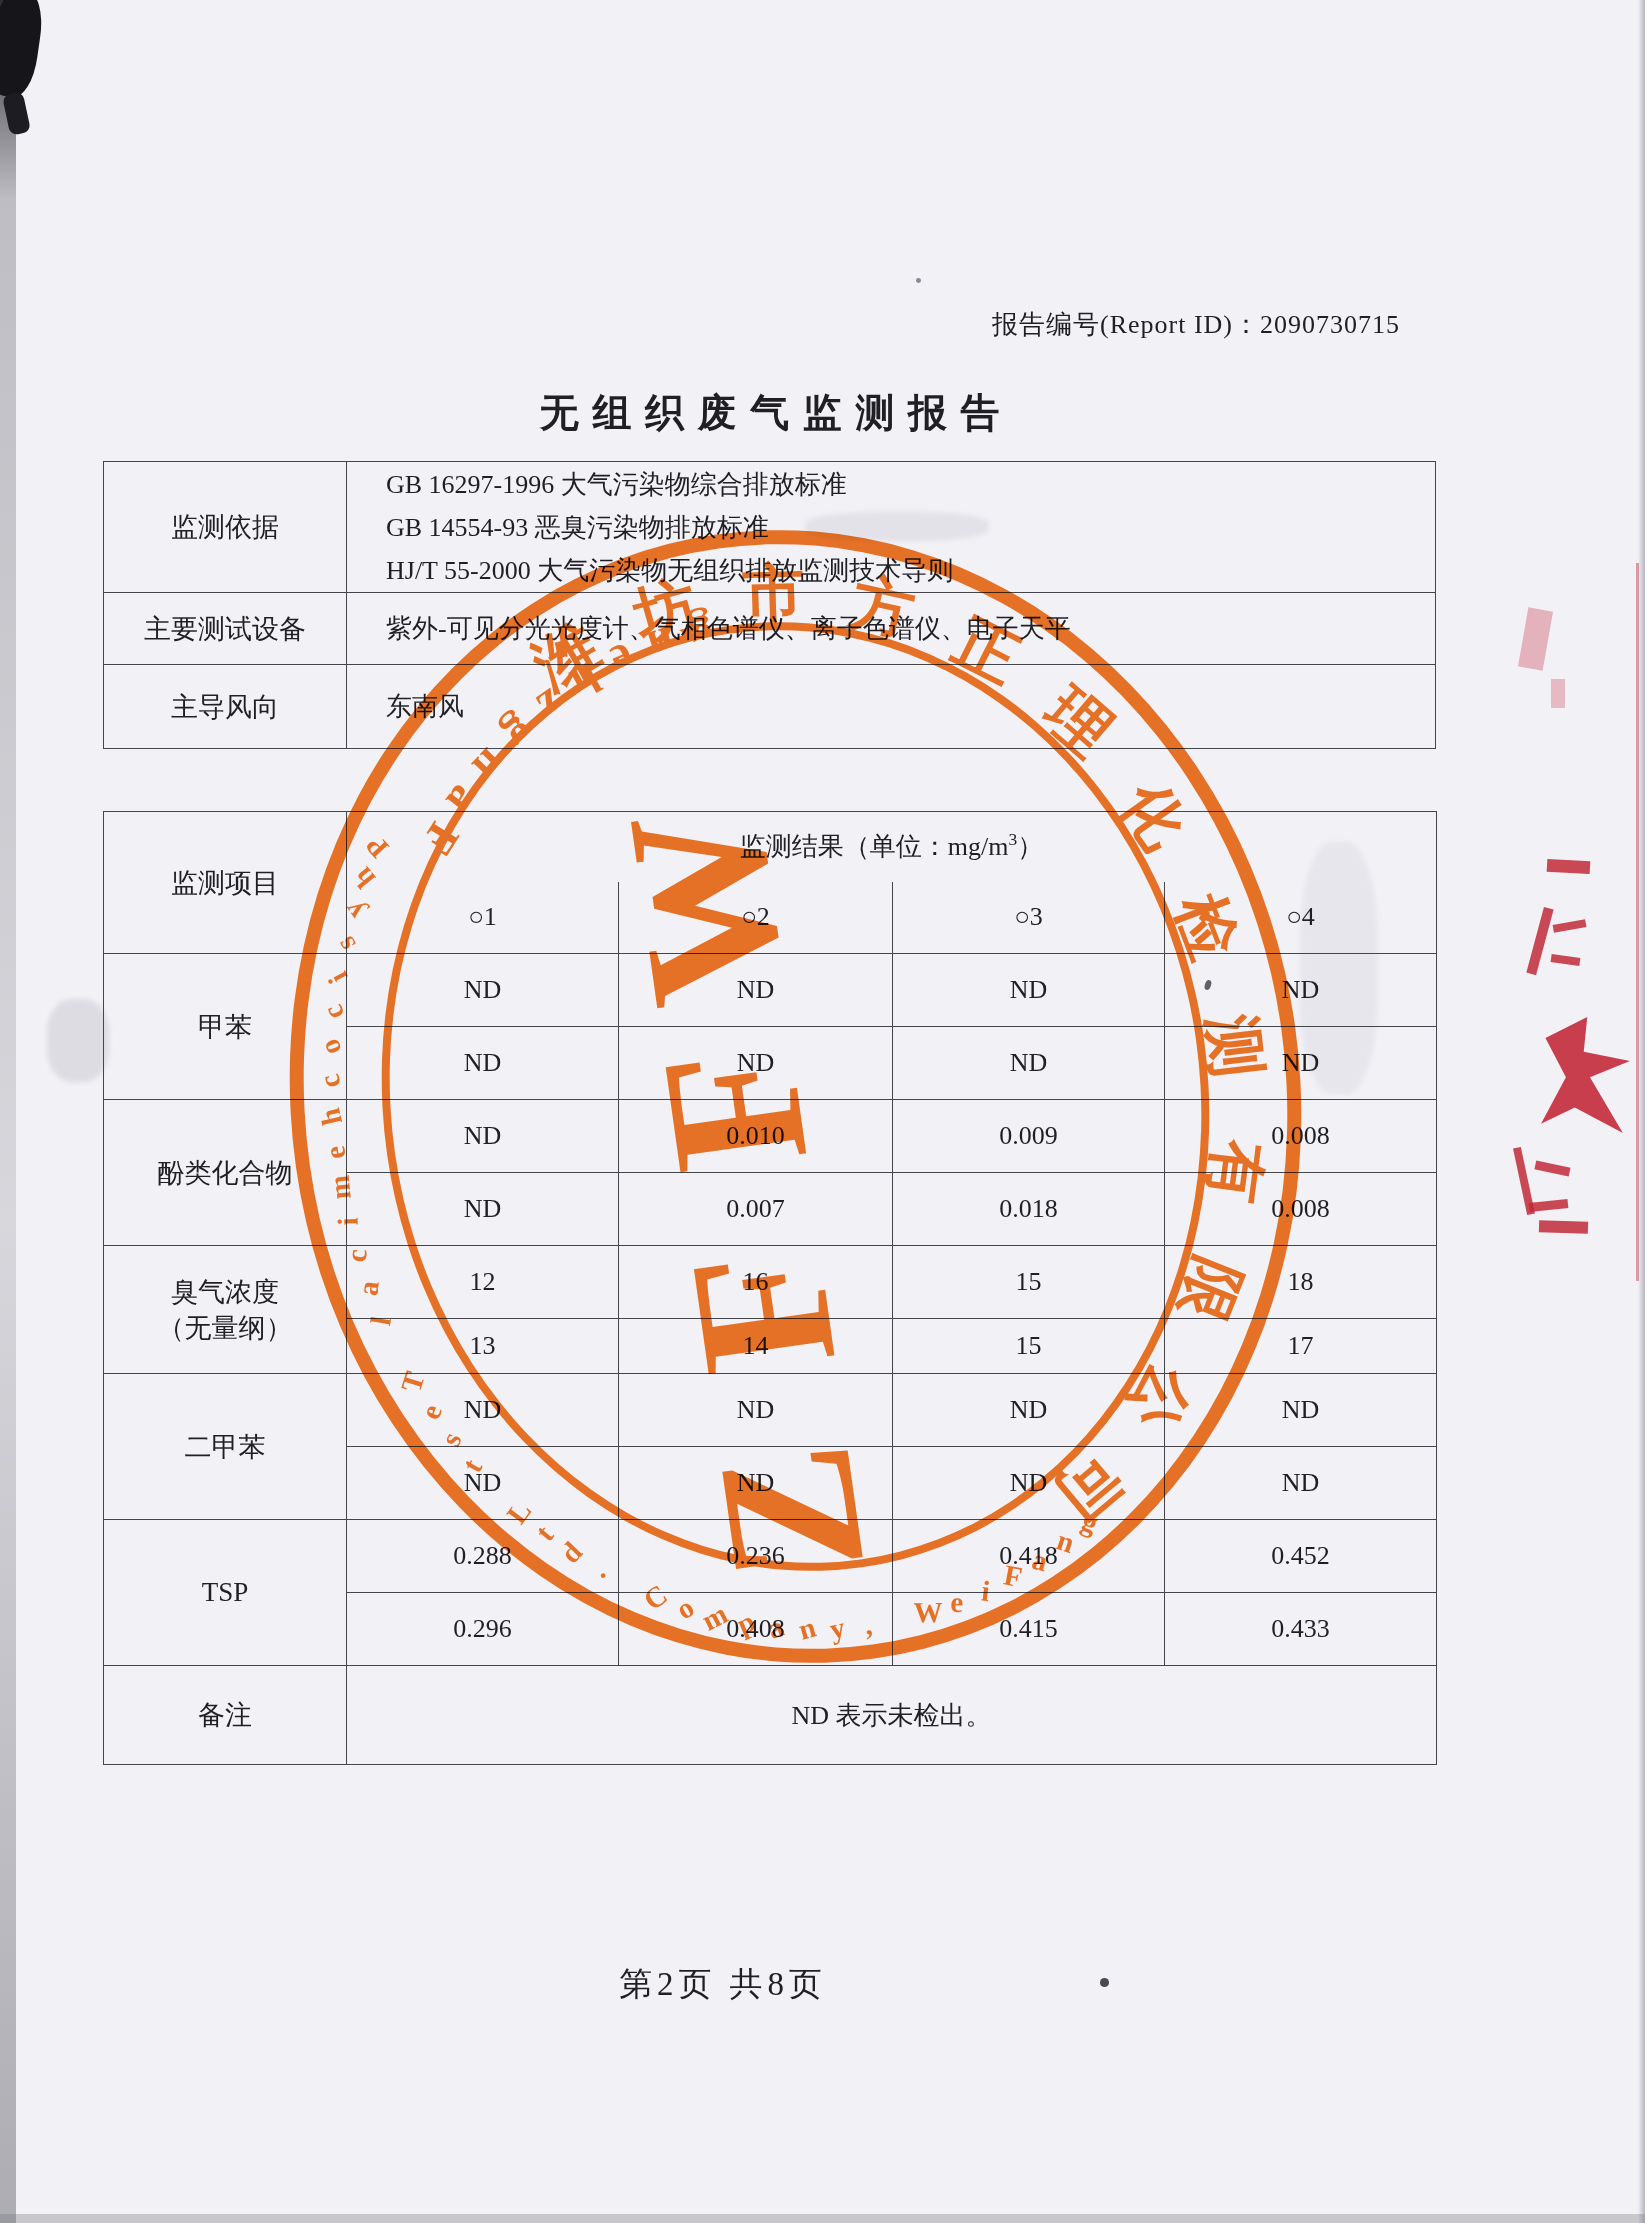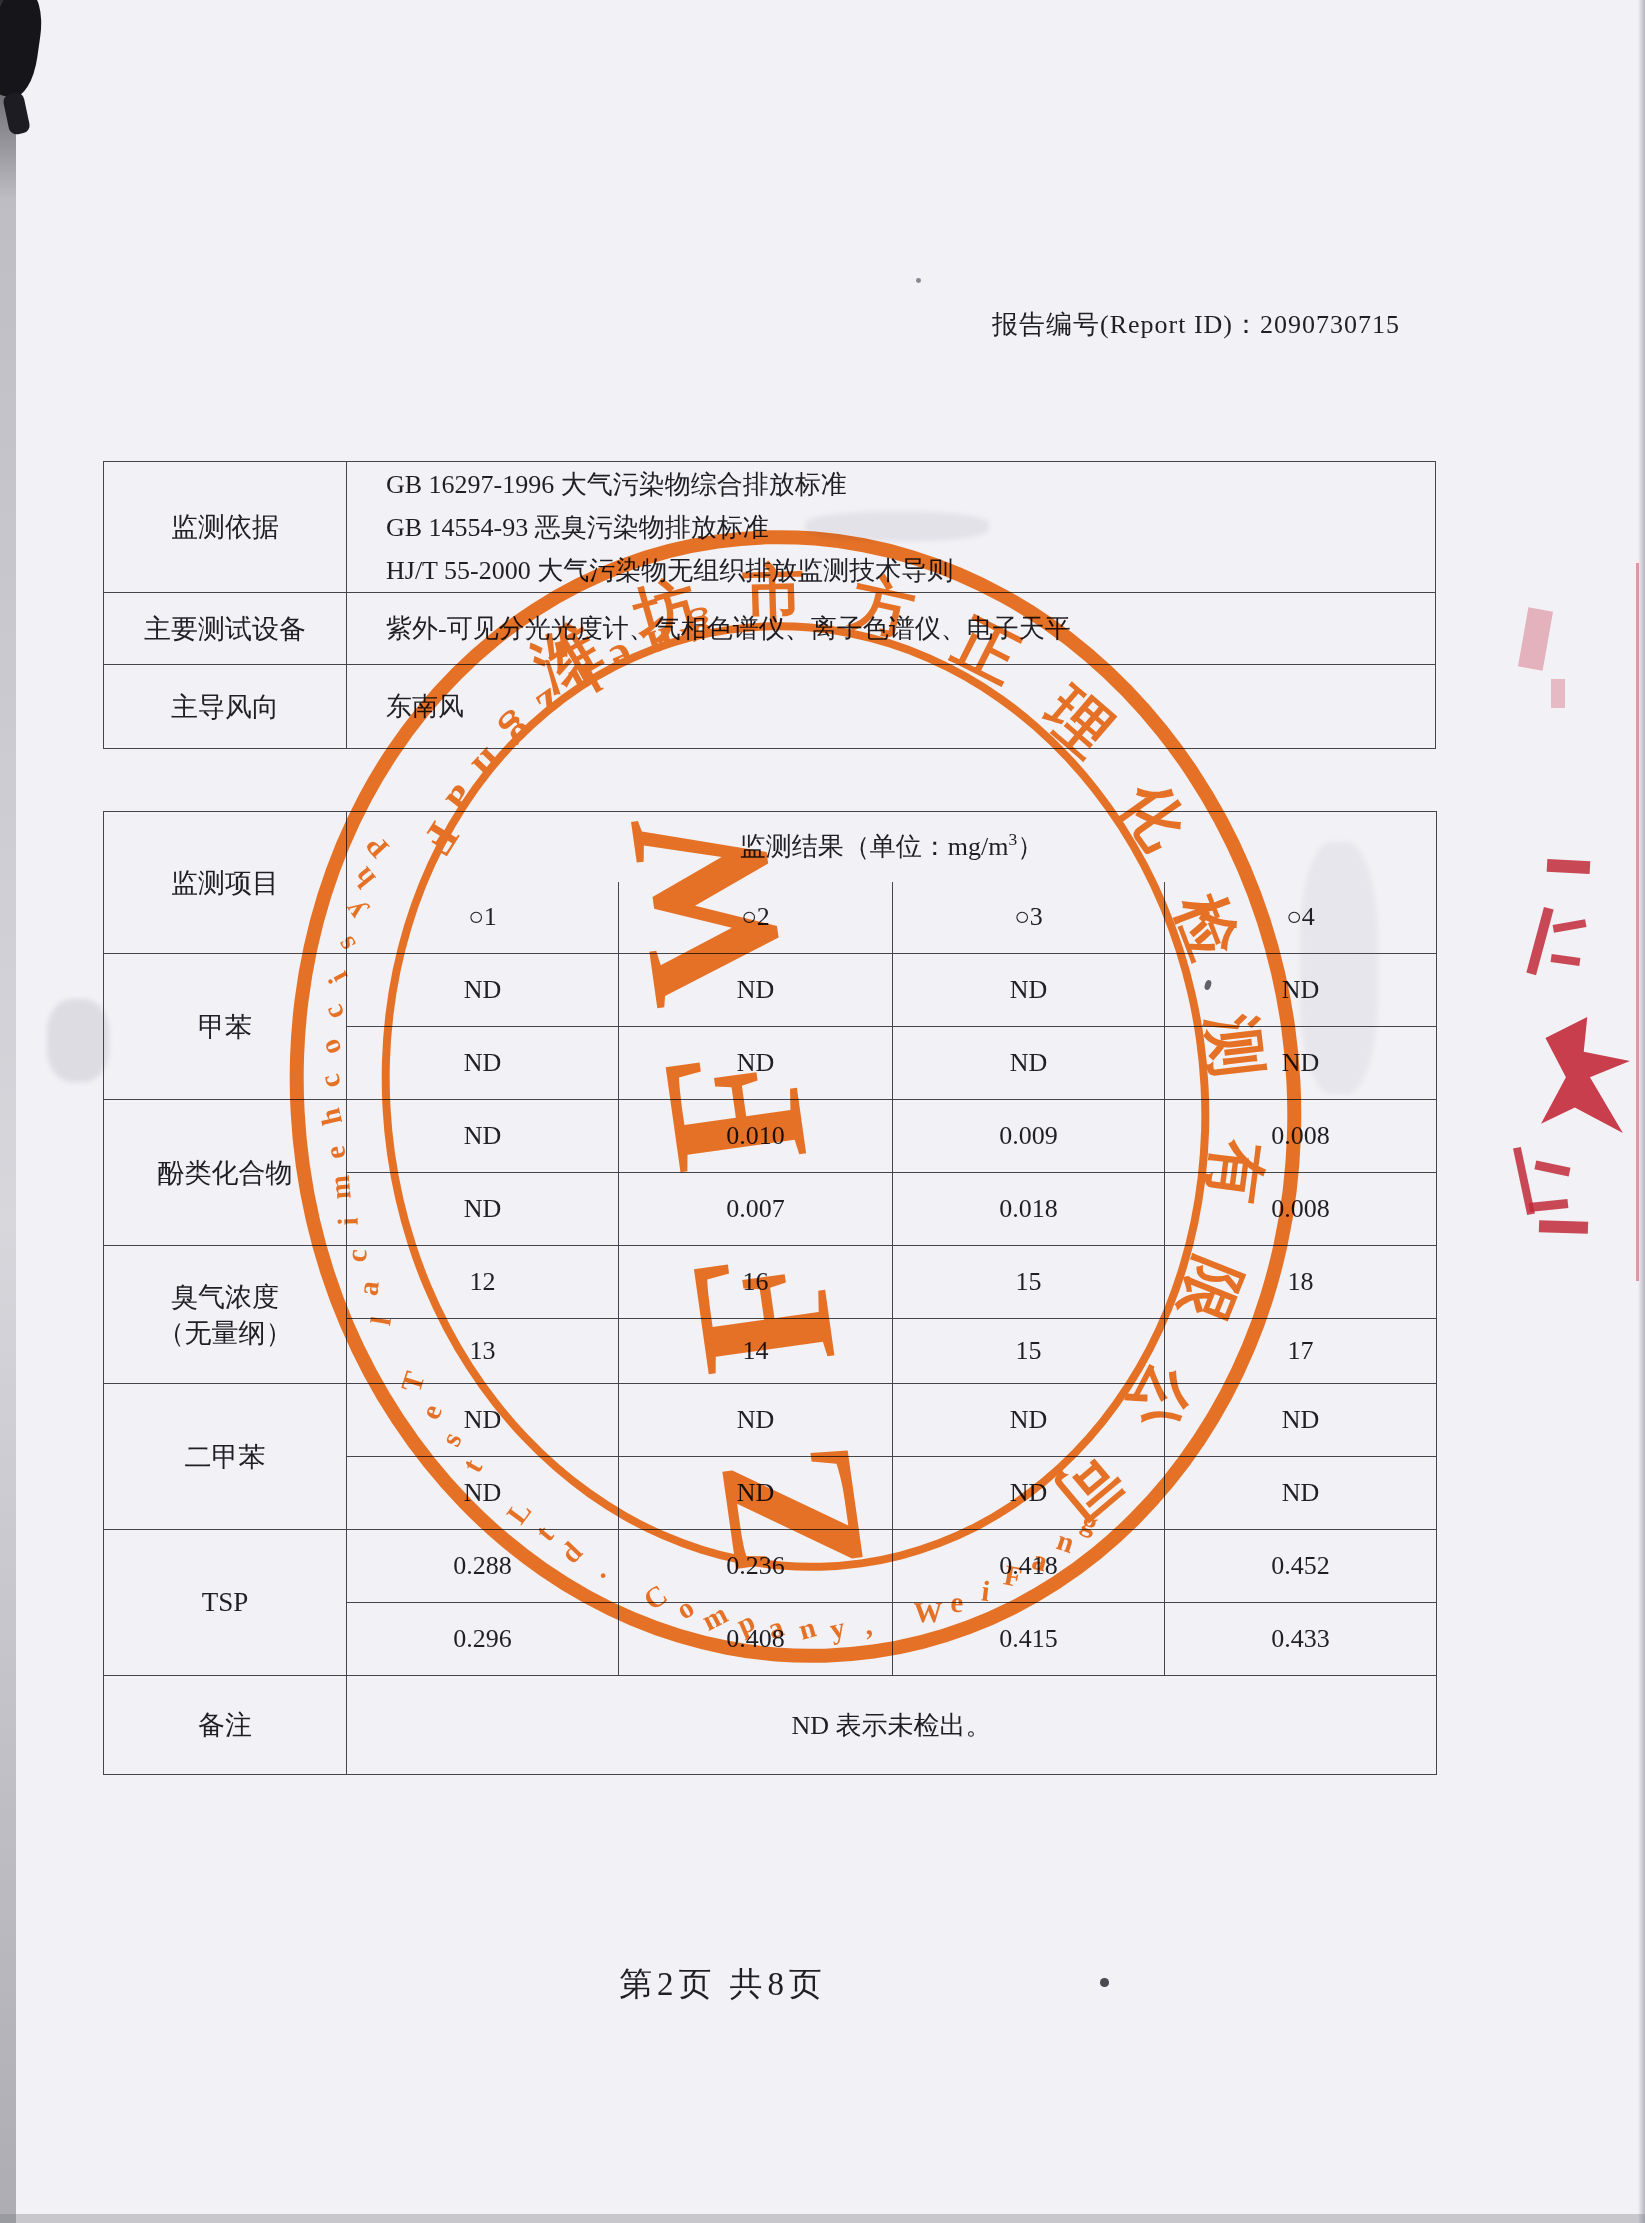--- a/index.html
+++ b/index.html
@@ -64,20 +64,21 @@
   <div class="smudge" style="left:805px;top:512px;width:184px;height:29px;background:rgba(140,140,158,.15);"></div>
   <div class="smudge" style="left:47px;top:999px;width:62px;height:83px;background:rgba(130,130,150,.18);"></div>
   <div class="smudge" style="left:1300px;top:842px;width:78px;height:252px;background:rgba(140,140,160,.10);"></div>
   <div class="speck" style="left:1100px;top:1978px;width:8.7px;height:8.7px;background:#4a4a52;"></div>
   <div class="speck" style="left:916px;top:278px;width:4.9px;height:4.9px;background:#8a8a94;"></div>
   <div class="speck" style="left:1205px;top:980px;width:5.8px;height:9.7px;background:#606068;transform:rotate(20deg);"></div>
 
   <div class="report-id">
     <span>报告编号(Report ID)：</span><span>2090730715</span>
   </div>
+  <div class="doc-title">无组织废气监测报告</div>
 
   <table class="t-info">
     <colgroup>
         <col style="width:243px">
         <col style="width:408px">
         <col style="width:359px">
         <col style="width:322px">
       </colgroup>
     <tbody>
     <tr style="height:131px">
@@ -152,21 +153,21 @@
     <tr style="height:73px">
       <td rowspan="2" class="lbl">
         <div>臭气浓度</div>
         <div>（无量纲）</div>
       </td>
       <td>12</td>
       <td>16</td>
       <td>15</td>
       <td>18</td>
     </tr>
-    <tr style="height:65px">
+    <tr style="height:55px">
       <td>13</td>
       <td>14</td>
       <td>15</td>
       <td>17</td>
     </tr>
 
     <tr style="height:73px">
       <td rowspan="2" class="lbl">二甲苯</td>
       <td>ND</td>
       <td>ND</td>

